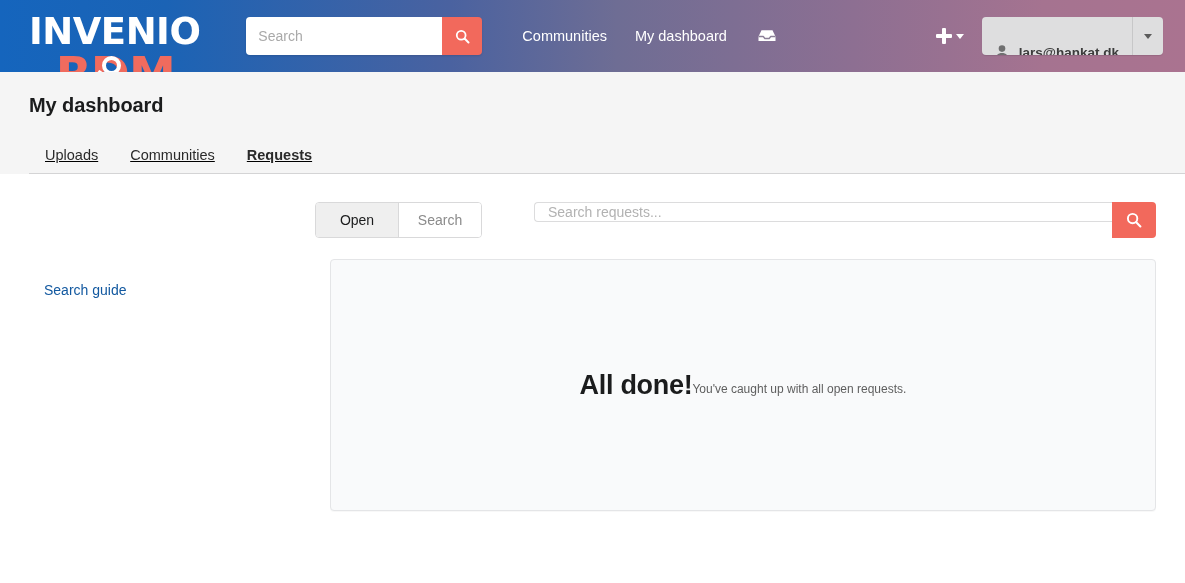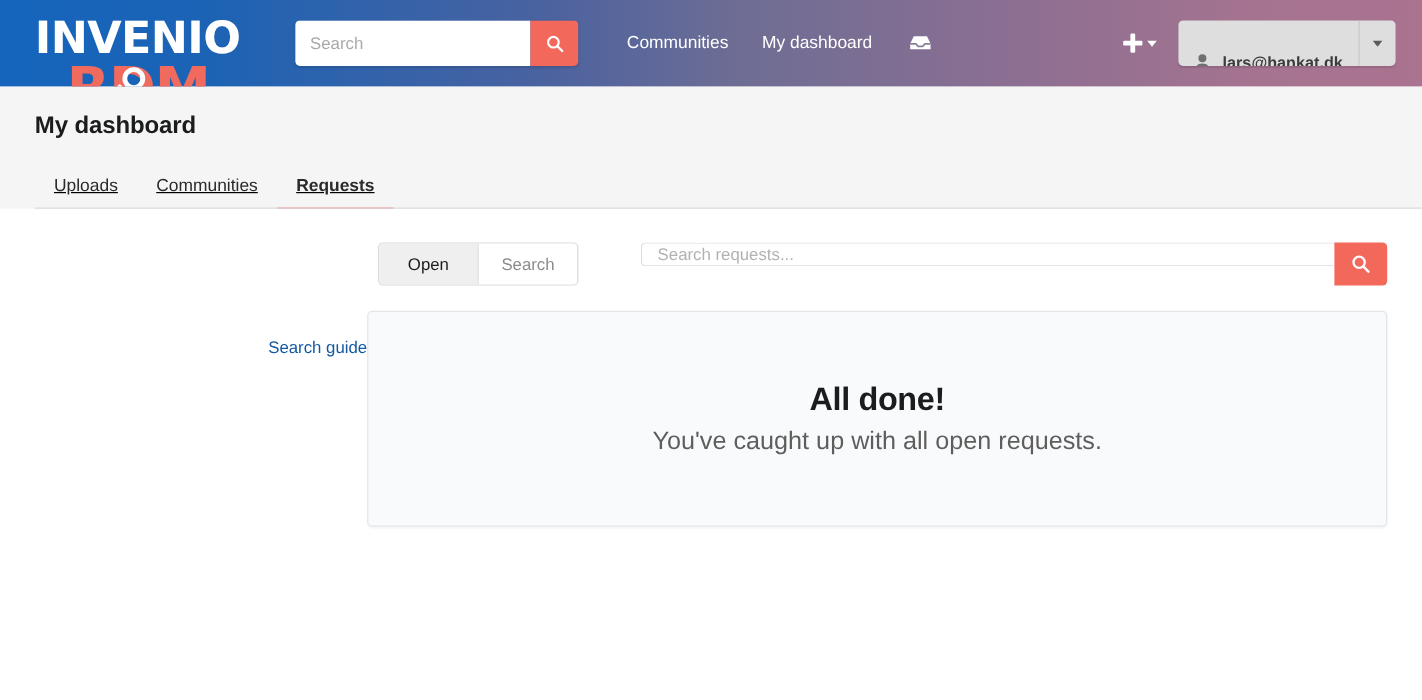--- a/index.html
+++ b/index.html
@@ -326,57 +326,55 @@
     border-radius: 0 4px 4px 0;
     cursor: pointer;
     display: flex;
     align-items: center;
     justify-content: center;
   }
 
   .lower {
     display: flex;
     padding-top: 21px;
-    padding-left: 20px;
+    padding-left: 44px;
     padding-right: 29px;
-    text-align: right;
   }
   .sidebar {
     width: 286px;
     flex-shrink: 0;
     padding-top: 22px;
   }
   .search-guide-link {
     font-size: 14px;
     color: #1359a0;
     text-decoration: none;
     cursor: pointer;
   }
 
   .results-panel {
     flex: 1;
-    height: 180px;
+    height: 252px;
     background: #f9fafb;
     border: 1px solid #e4e5e7;
     border-radius: 4px;
     display: flex;
-    flex-direction: column;
     align-items: center;
     justify-content: center;
     box-shadow: 0 1px 1px rgba(0,0,0,0.03);
   }
   .empty-title {
     font-size: 27px;
     font-weight: bold;
     color: #1b1c1d;
     letter-spacing: -0.3px;
   }
   .empty-sub {
     margin-top: 7px;
-    font-size: 21px;
+    font-size: 12px;
     color: #5e5e5e;
   }
 </style>
 </head>
 <body>
 
 <div class="navbar">
 
   <div class="brand">
     <span class="brand-invenio">INVENIO</span>

